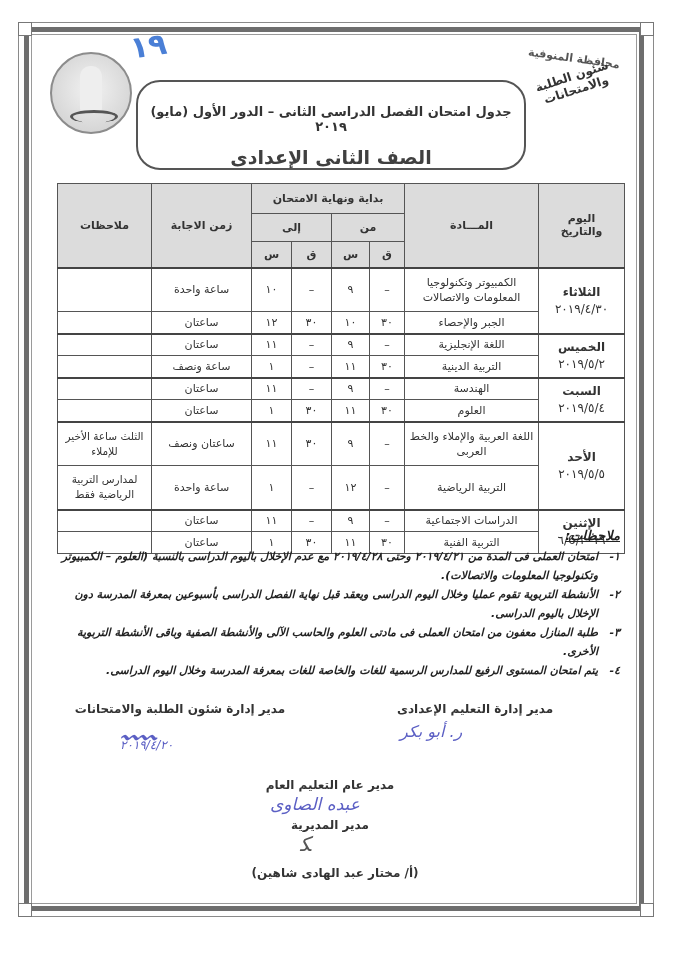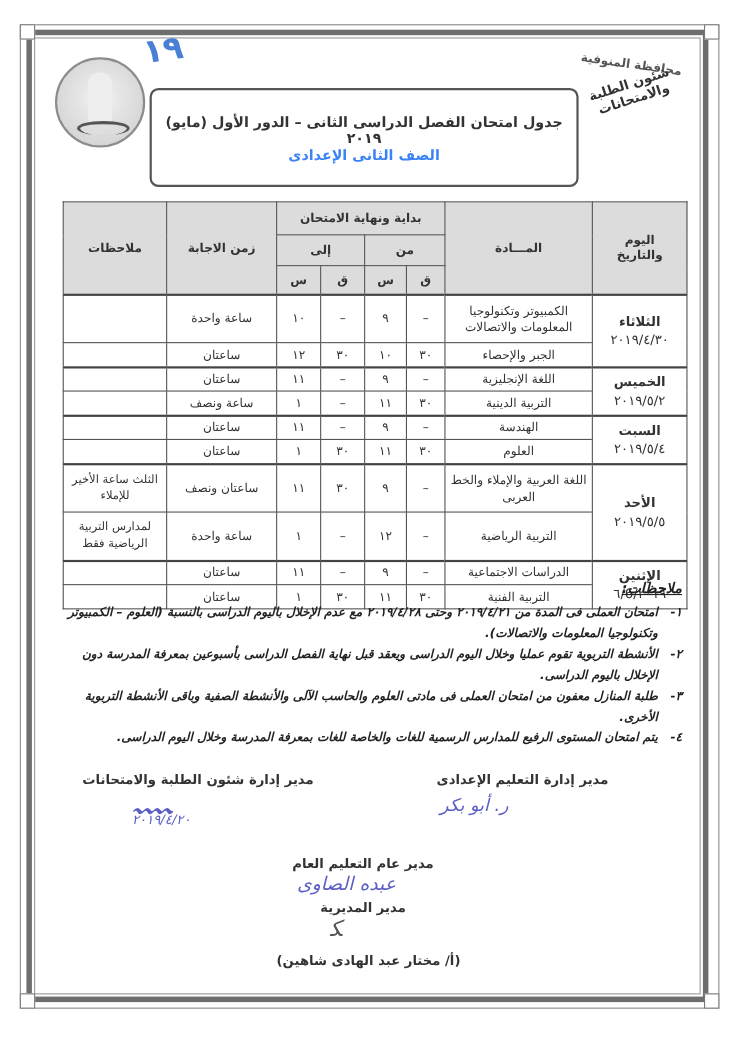--- a/index.html
+++ b/index.html
@@ -20,24 +20,24 @@
   .seal-base { position:absolute; left:18px; top:56px; width:42px; height:10px; border-radius:50%;
                border:3px solid #555; border-bottom:none; }
   .handnum { position:absolute; left:130px; top:28px; font-size:30px; font-weight:bold; color:#4a7fd6;
              transform:rotate(-8deg); direction:rtl; }
   .ministry { position:absolute; left:514px; top:52px; width:120px; text-align:center; direction:rtl; }
   .ministry .l1 { font-size:11px; font-weight:bold; color:#555; transform:rotate(8deg); }
   .ministry .l2 { font-size:12px; font-weight:bold; color:#333; margin-top:8px; }
   .ministry .l3 { font-size:12px; font-weight:bold; color:#333; transform:rotate(-18deg); margin-top:4px; }
 
   .title-box { position:absolute; left:136px; top:80px; width:390px; height:90px;
-               border:2px solid #555; border-radius:8px; box-sizing:border-box;
+               border:2px solid #555; border-radius:24px; box-sizing:border-box;
                text-align:center; direction:rtl; }
   .title-box .t1 { margin-top:22px; font-size:13px; font-weight:bold; color:#333; }
-  .title-box .t2 { margin-top:0; font-size:13px; font-weight:bold; color:#3b82f6; }
+  .title-box .t2 { margin-top:12px; font-size:19px; font-weight:bold; color:#404040; }
 
   table.sched { position:absolute; left:57px; top:183px; width:567px; border-collapse:collapse;
                 direction:rtl; table-layout:fixed; }
   table.sched td, table.sched th { border:1px solid #555; text-align:center; vertical-align:middle;
                                    padding:0; font-size:11px; color:#333; }
   table.sched th { background:#dcdcdc; font-weight:bold; font-size:11px; }
   table.sched tr.group-start td { border-top:2px solid #444; }
   table.sched td.day { font-weight:bold; font-size:12px; line-height:17px; }
   table.sched td.day .date { font-weight:normal; font-size:12px; }
   table.sched td.subj { font-size:11px; line-height:15px;margin-left:20px; }

